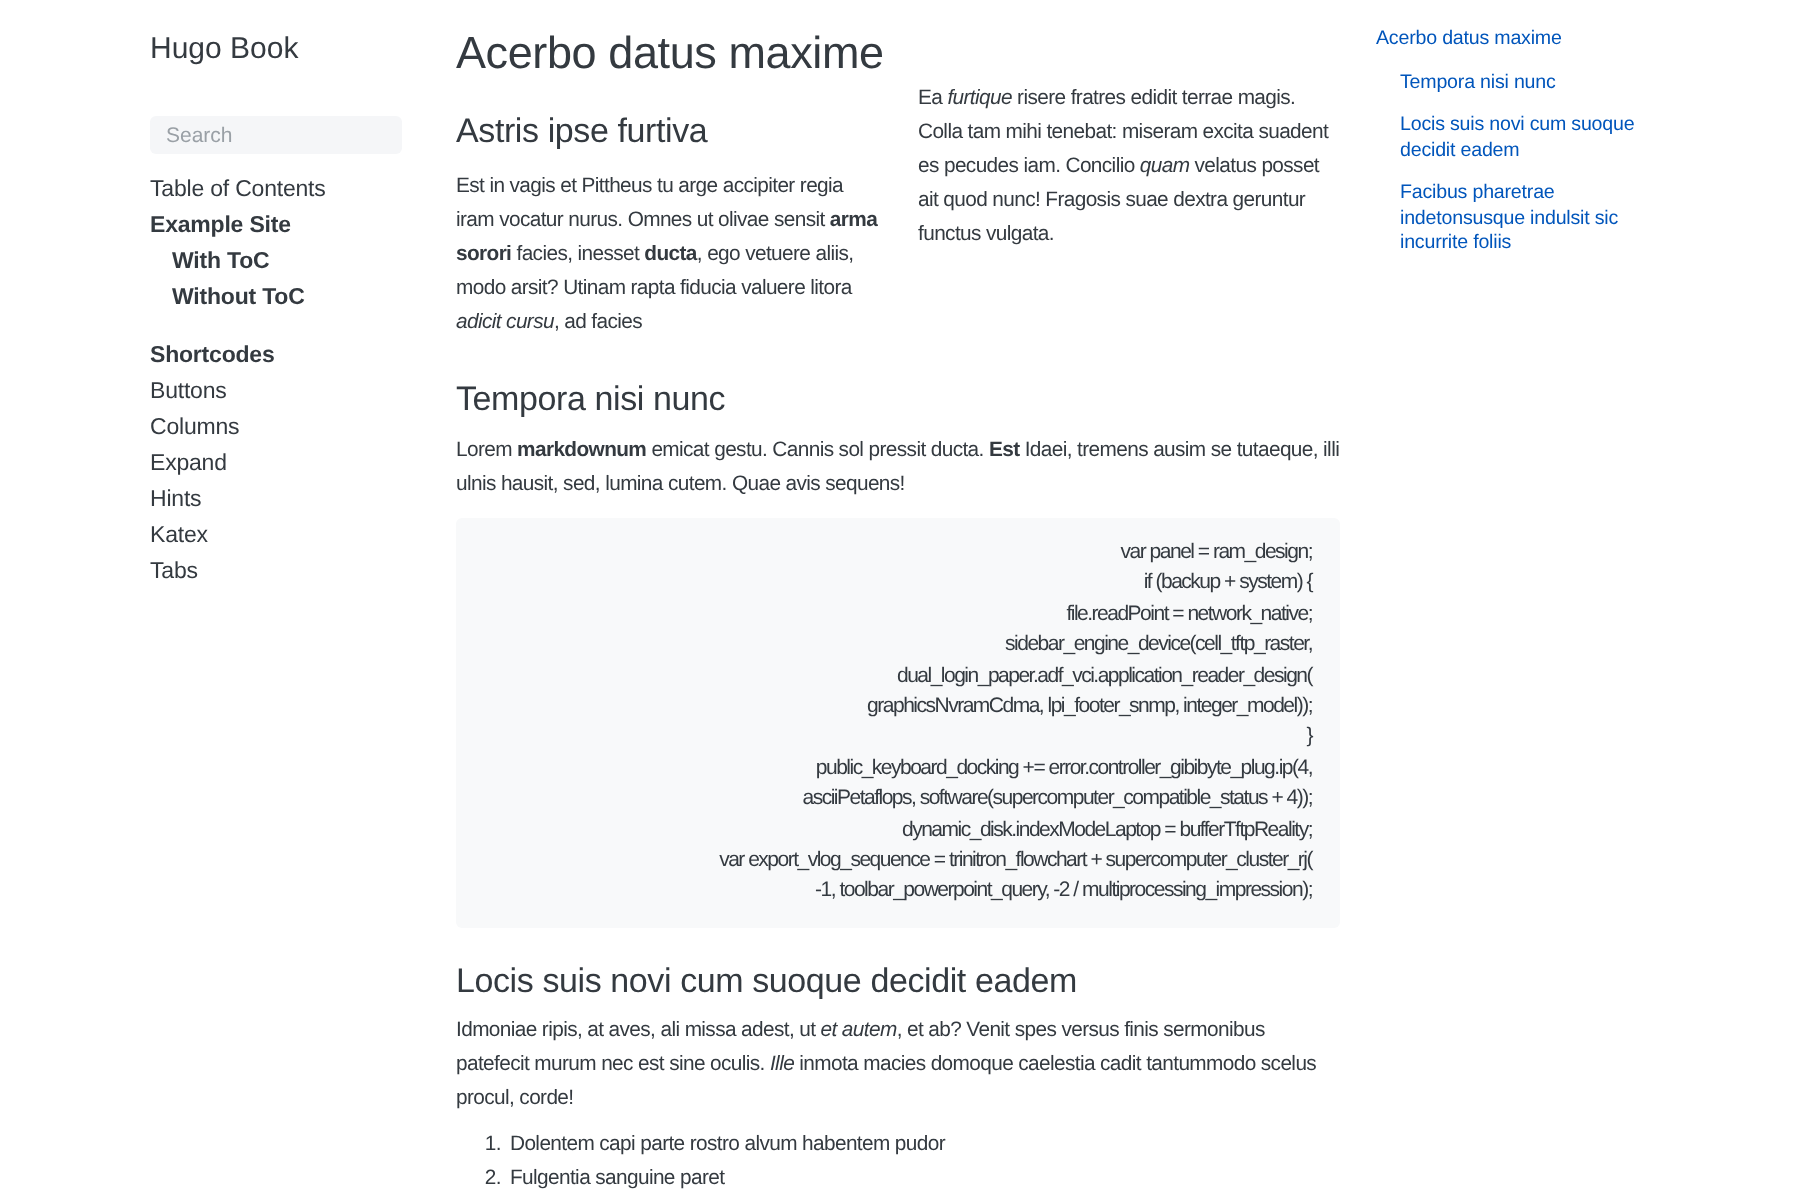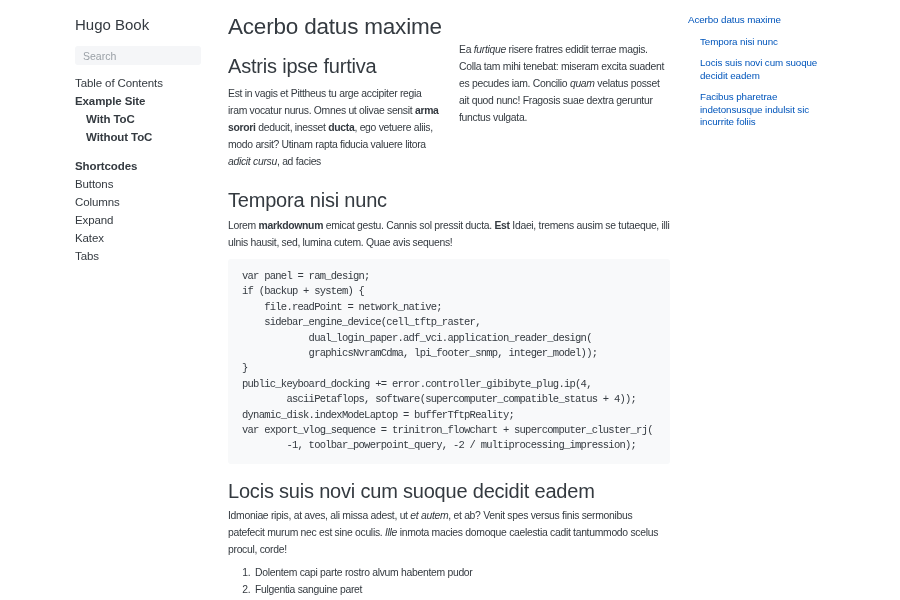--- a/index.html
+++ b/index.html
@@ -12,21 +12,21 @@
   }
   .layout { display: flex; width: 788px; height: 600px; }
 
   
   .sidebar { flex: 0 0 211px; padding: 16px 10px 0 75px; }
   .brand {
     display: block; font-size: 15px; line-height: 17px;
     color: var(--text, #343a40); text-decoration: none; cursor: pointer;
   }
   .search {
-    display: block; width: 126px; height: 19px; margin-top: 13px;
+    display: block; width: 126px; height: 19px; margin-top: 25px;
     border: 0; outline: none; background: var(--search_bg, #f5f6f8);
     border-radius: 3px; padding: 0 8px;
     font-family: inherit; font-size: 10.5px; color: var(--text, #343a40);
   }
   .search::placeholder { color: var(--placeholder, #9aa0a6); }
   .nav { margin-top: 9px; }
   .nav-item {
     display: block; height: 18px; line-height: 18px;
     font-size: 11.5px; letter-spacing: -0.1px;
     color: var(--text, #343a40); text-decoration: none; cursor: pointer;
@@ -36,37 +36,37 @@
   .nav-item.sub { padding-left: 11px; font-weight: bold; }
   .nav-gap { height: 11px; }
 
   
   .main { flex: 0 0 442px; margin-left: 17px; }
   h1 {
     font-size: 22.5px; font-weight: 400; line-height: 28px;
     letter-spacing: -0.2px; margin: 13px 0 0;
   }
   h2 {
-    font-size: 20px; font-weight: 400; line-height: 20px;
+    font-size: 17px; font-weight: 400; line-height: 20px;
     letter-spacing: -0.2px; margin: 0;
   }
   .columns { display: flex; gap: 20px; }
   .col { flex: 1 1 0; min-width: 0; }
   .col h2 { margin: 15px 0 9px; }
   p {
     margin: 0; font-size: 10.4px; line-height: 17px; letter-spacing: -0.3px;
   }
   h2.h-tempora { margin: 20px 0 7px; }
   h2.h-locis  { margin: 17px 0 6px; }
   pre.code {
     margin: 8px 0 0; background: var(--code_bg, #f8f9fa);
     border-radius: 3px; padding: 10px 14px;
-    font-family: Liberation Mono, monospace;
+    font-family: Liberation Sans, sans-serif;
     font-size: 10.5px; line-height: 15.4px; letter-spacing: -0.75px;
-    color: var(--text, #343a40); overflow: hidden; white-space: pre;
+    color: var(--text, #343a40); overflow: hidden; white-space: pre; text-align: right;
   }
   ol {
     margin: 6px 0 0; padding-left: 25px;
     font-size: 10.4px; line-height: 17.2px; letter-spacing: -0.3px;
   }
   li { padding-left: 2px; }
 
   
   .toc { flex: 0 0 142px; margin-left: 18px; padding-top: 14px; }
   .toc-item {
@@ -88,32 +88,33 @@
     <nav class="nav">
       <a class="nav-item">Table of Contents</a>
       <a class="nav-item bold">Example Site</a>
       <a class="nav-item sub">With ToC</a>
       <a class="nav-item sub">Without ToC</a>
       <div class="nav-gap"></div>
       <a class="nav-item bold">Shortcodes</a>
       <a class="nav-item">Buttons</a>
       <a class="nav-item">Columns</a>
       <a class="nav-item">Expand</a>
+      <a class="nav-item">Hints</a>
       <a class="nav-item">Katex</a>
       <a class="nav-item">Tabs</a>
     </nav>
   </aside>
 
   <main class="main">
     <h1>Acerbo datus maxime</h1>
 
     <div class="columns">
       <div class="col">
         <h2>Astris ipse furtiva</h2>
-        <p><span>Est in vagis et Pittheus tu arge accipiter regia iram vocatur nurus. Omnes ut olivae sensit </span><strong>arma sorori</strong><span> deducit, inesset </span><strong>ducta</strong><span>, ego vetuere aliis, modo arsit? Utinam rapta fiducia valuere litora </span><em>adicit cursu</em><span>, ad facies</span></p>
+        <p><span>Est in vagis et Pittheus tu arge accipiter regia iram vocatur nurus. Omnes ut olivae sensit </span><strong>arma sorori</strong><span> facies, inesset </span><strong>ducta</strong><span>, ego vetuere aliis, modo arsit? Utinam rapta fiducia valuere litora </span><em>adicit cursu</em><span>, ad facies</span></p>
       </div>
       <div class="col">
         <p><span>Ea </span><em>furtique</em><span> risere fratres edidit terrae magis. Colla tam mihi tenebat: miseram excita suadent es pecudes iam. Concilio </span><em>quam</em><span> velatus posset ait quod nunc! Fragosis suae dextra geruntur functus vulgata.</span></p>
       </div>
     </div>
 
     <h2 class="h-tempora">Tempora nisi nunc</h2>
     <p><span>Lorem </span><strong>markdownum</strong><span> emicat gestu. Cannis sol pressit ducta. </span><strong>Est</strong><span> Idaei, tremens ausim se tutaeque, illi ulnis hausit, sed, lumina cutem. Quae avis sequens!</span></p>
     <pre class="code">var panel = ram_design;
 if (backup + system) {

